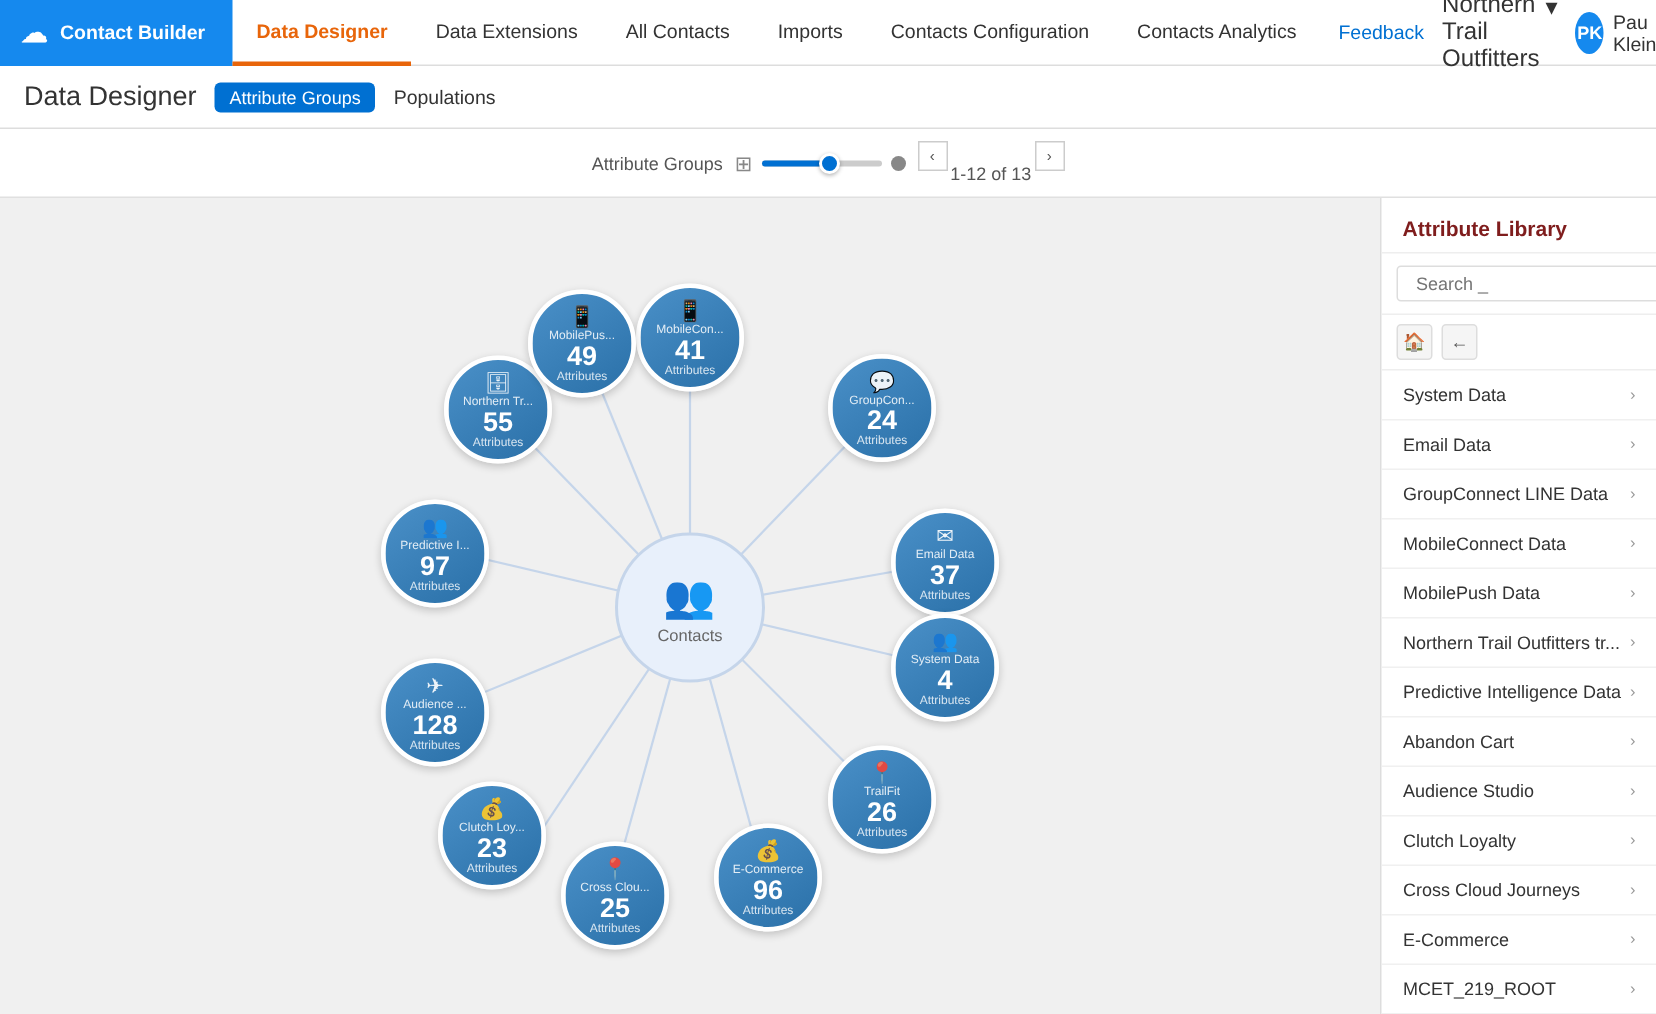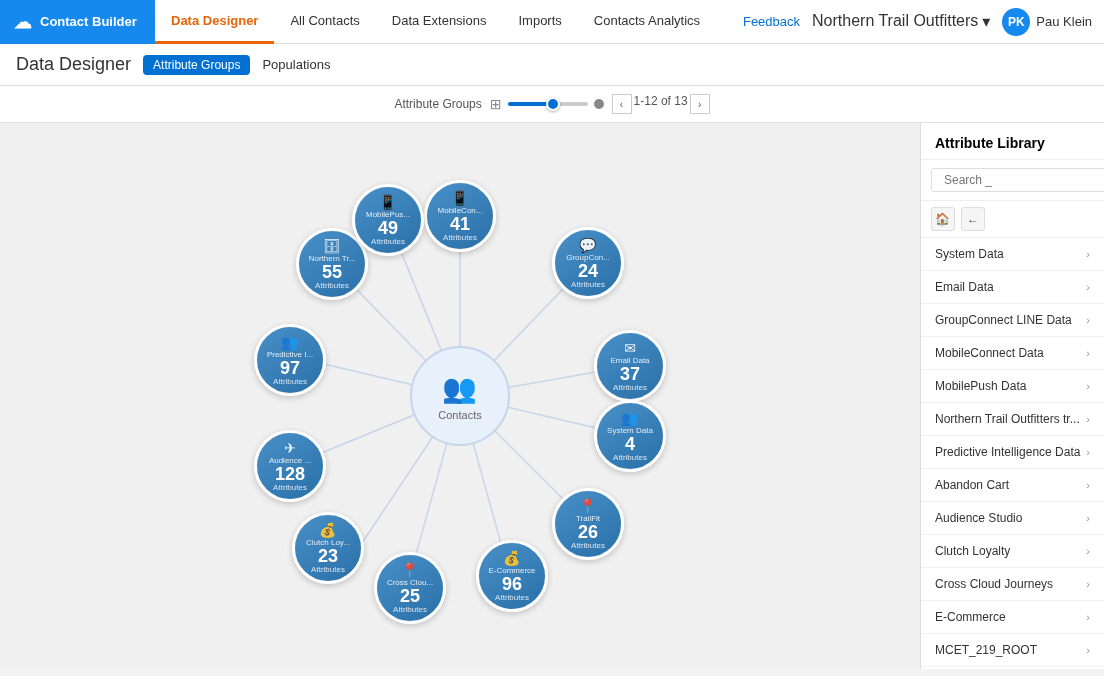--- a/index.html
+++ b/index.html
@@ -126,21 +126,21 @@
     .slider-thumb {
       width: 14px; height: 14px;
       background: #0070d2; border-radius: 50%;
       position: absolute; top: -5px; left: 48%;
       border: 2px solid #fff; box-shadow: 0 1px 3px rgba(0,0,0,0.3);
     }
     .slider-dot {
       width: 10px; height: 10px;
       background: #888; border-radius: 50%;
     }
-    .page-info { font-size: 12px; color: #555; }
+    .page-info { font-size: 12px; color: #555; margin-top: 15px; }
     .page-nav { display: flex; gap: 2px; }
     .page-btn {
       width: 20px; height: 20px;
       border: 1px solid #ccc; background: #fff;
       display: flex; align-items: center; justify-content: center;
       font-size: 10px; cursor: pointer; color: #555;
     }
 
     
     .main-content {
@@ -221,21 +221,21 @@
       width: 184px;
       background: #fff;
       border-left: 1px solid #ddd;
       display: flex;
       flex-direction: column;
     }
     .attr-library-title {
       padding: 12px 14px 8px;
       font-size: 14px;
       font-weight: 600;
-      color: #000000;
+      color: #7f1d1d;
       border-bottom: 1px solid #eee;
     }
     .search-bar {
       display: flex;
       align-items: center;
       padding: 8px 10px;
       border-bottom: 1px solid #eee;
       gap: 4px;
     }
     .search-input {
@@ -280,27 +280,30 @@
 <nav class="top-nav">
   <div class="app-logo">
     <span class="cloud-icon">☁</span>
     <span>Contact Builder</span>
   </div>
   <div class="nav-tabs">
     <div class="nav-tab active">
       <span>Data Designer</span>
     </div>
     <div class="nav-tab">
+      <span>Data Extensions</span>
+    </div>
+    <div class="nav-tab">
       <span>All Contacts</span>
-    </div>
-    <div class="nav-tab">
-      <span>Data Extensions</span>
     </div>
     <div class="nav-tab">
       <span>Imports</span>
+    </div>
+    <div class="nav-tab">
+      <span>Contacts Configuration</span>
     </div>
     <div class="nav-tab">
       <span>Contacts Analytics</span>
     </div>
   </div>
   <div class="nav-right">
     <a class="feedback-link">Feedback</a>
     <div class="org-selector">
       <span>Northern Trail Outfitters</span>
       <span>▾</span>

